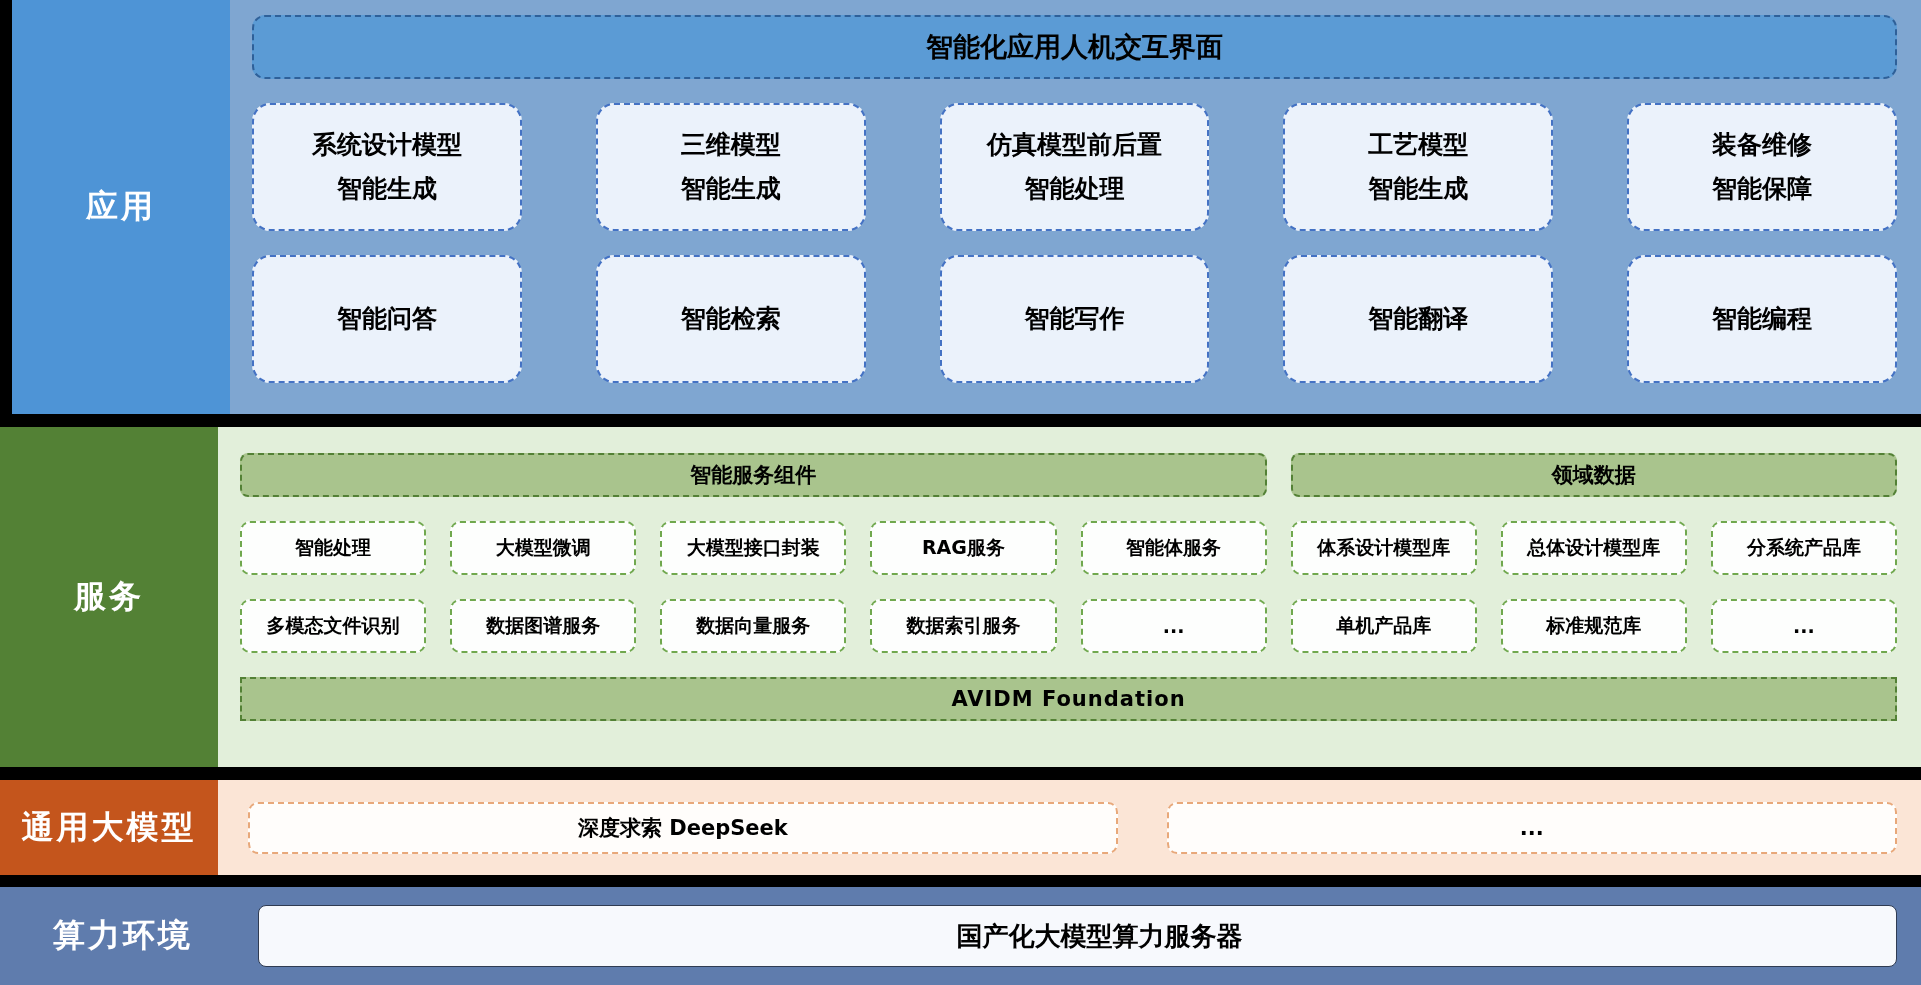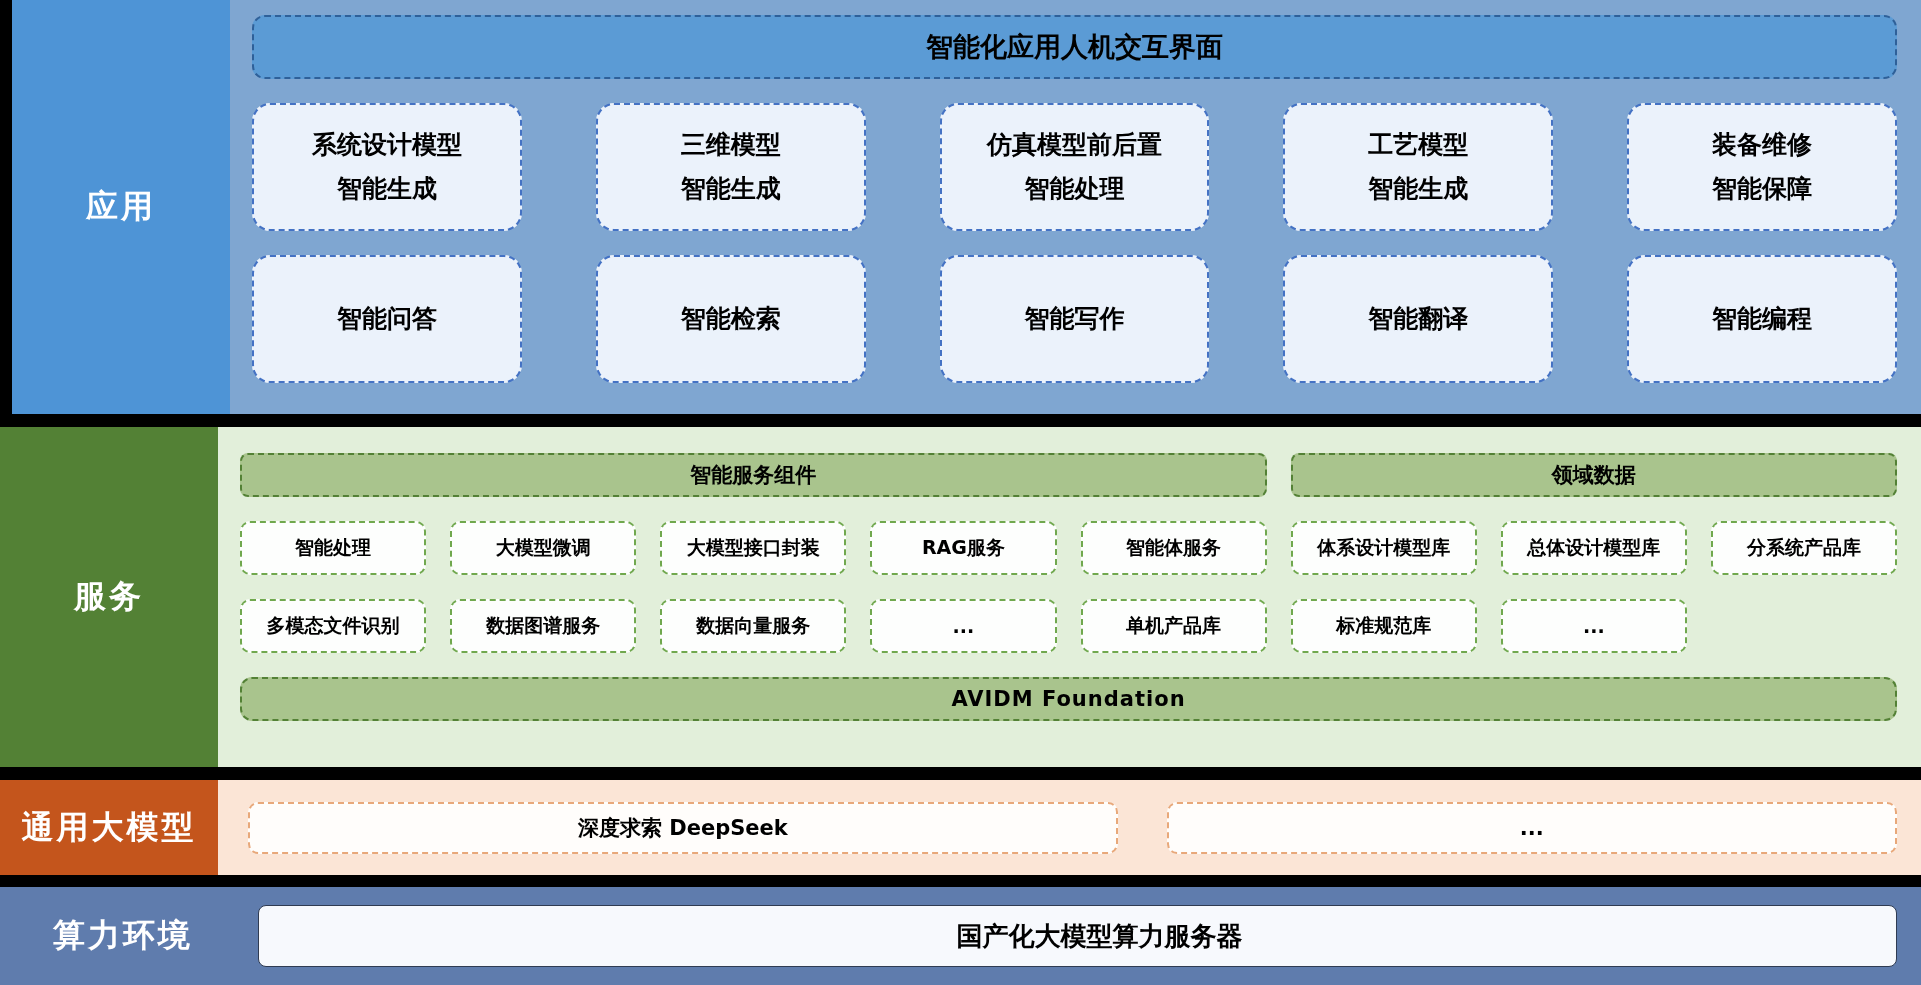--- a/index.html
+++ b/index.html
@@ -78,21 +78,21 @@
     border: 2px dashed #70A84E;
     border-radius: 10px;
     display: flex; align-items: center; justify-content: center;
     font-size: 19px; font-weight: 700;
     text-align: center;
   }
   .avidm {
     grid-column: 1 / -1;
     background: #A9C48D;
     border: 2px dashed #538135;
-    border-radius: 12px;
+    border-radius: 0;
     display: flex; align-items: center; justify-content: center;
     font-size: 21px; font-weight: 700;
     letter-spacing: 1px;
   }
 
   
   .band-gm { height: 95px; margin-bottom: 12px; }
   .label-gm { background: #C4551C; }
   .content-gm {
     background: #FBE5D6;
@@ -172,20 +172,21 @@
         <div class="svc-card">大模型接口封装</div>
         <div class="svc-card">RAG服务</div>
         <div class="svc-card">智能体服务</div>
         <div class="svc-card">体系设计模型库</div>
         <div class="svc-card">总体设计模型库</div>
         <div class="svc-card">分系统产品库</div>
 
         <div class="svc-card">多模态文件识别</div>
         <div class="svc-card">数据图谱服务</div>
         <div class="svc-card">数据向量服务</div>
+        <div class="svc-card">数据索引服务</div>
         <div class="svc-card">...</div>
         <div class="svc-card">单机产品库</div>
         <div class="svc-card">标准规范库</div>
         <div class="svc-card">...</div>
 
         <div class="avidm">AVIDM Foundation</div>
       </div>
     </div>
   </section>
 

